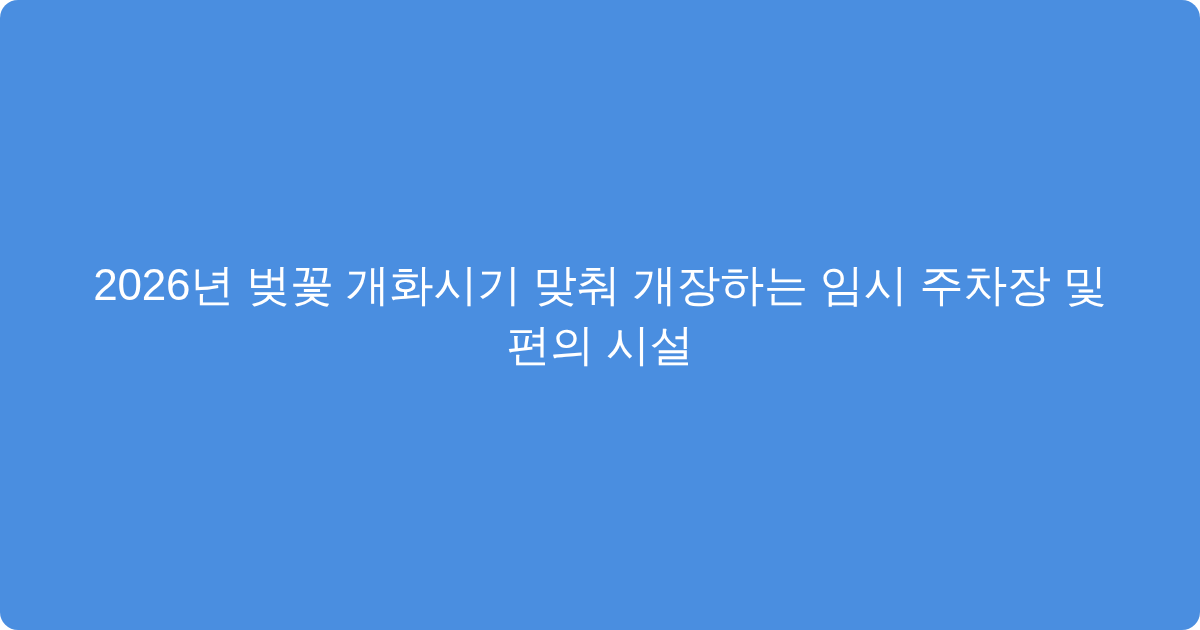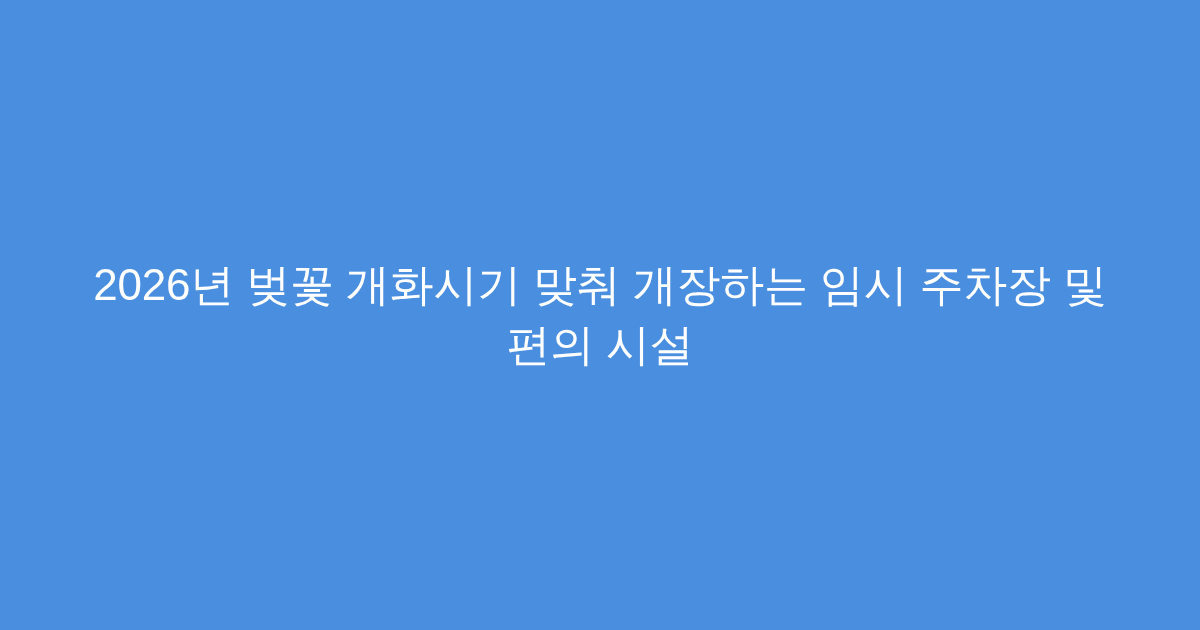--- a/index.html
+++ b/index.html
@@ -42,17 +42,17 @@
     line-height: 60px;
     letter-spacing: -0.2px;
     word-break: keep-all;
     white-space: pre-wrap;
     text-align: center;
   }
 </style>
 </head>
 <body>
 
-<div class="og-card" style="background-color: rgb(74, 142, 224);">
+<div class="og-card" style="background-color: rgb(74, 142, 224); border-radius: 18px;">
   <div class="title-block">
     <h1 class="og-title" style="color: rgb(255, 255, 255);">2026년 벚꽃 개화시기 맞춰 개장하는 임시 주차장 및 편의 시설</h1>
   </div>
 </div>
 
 </body></html>

